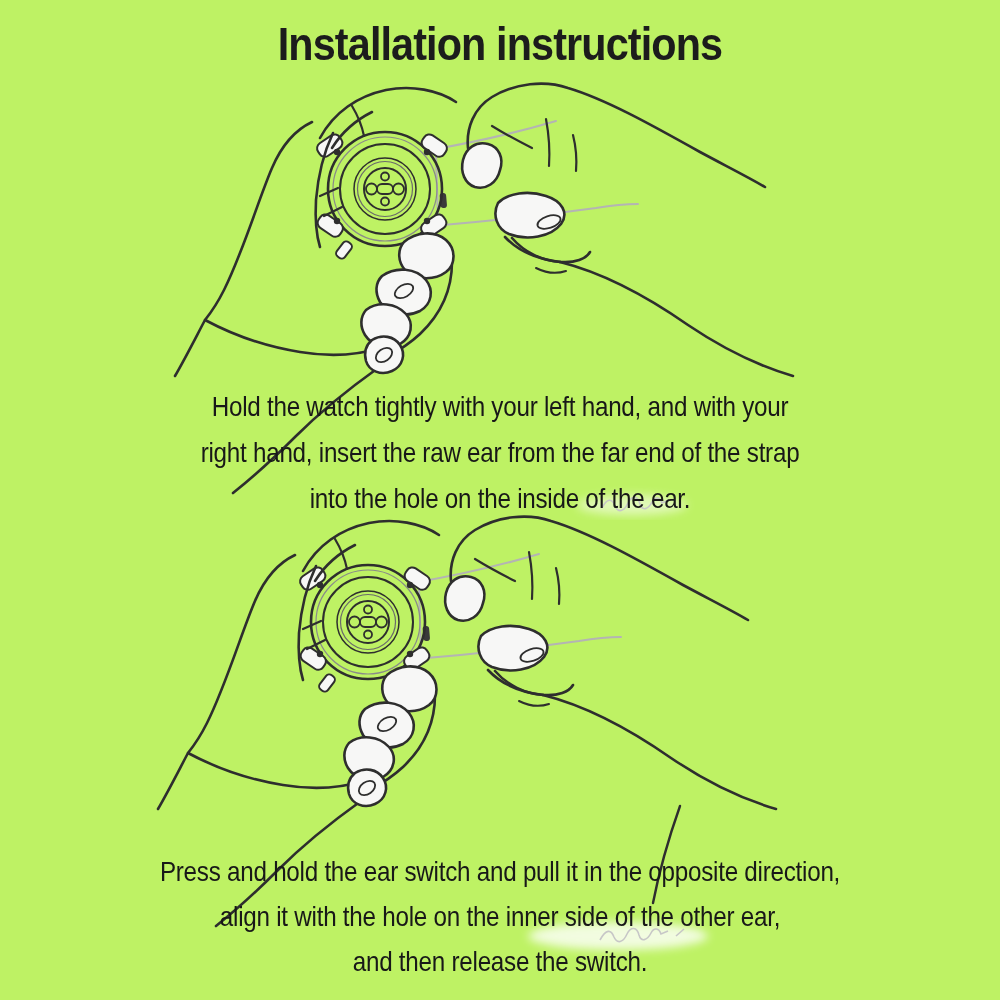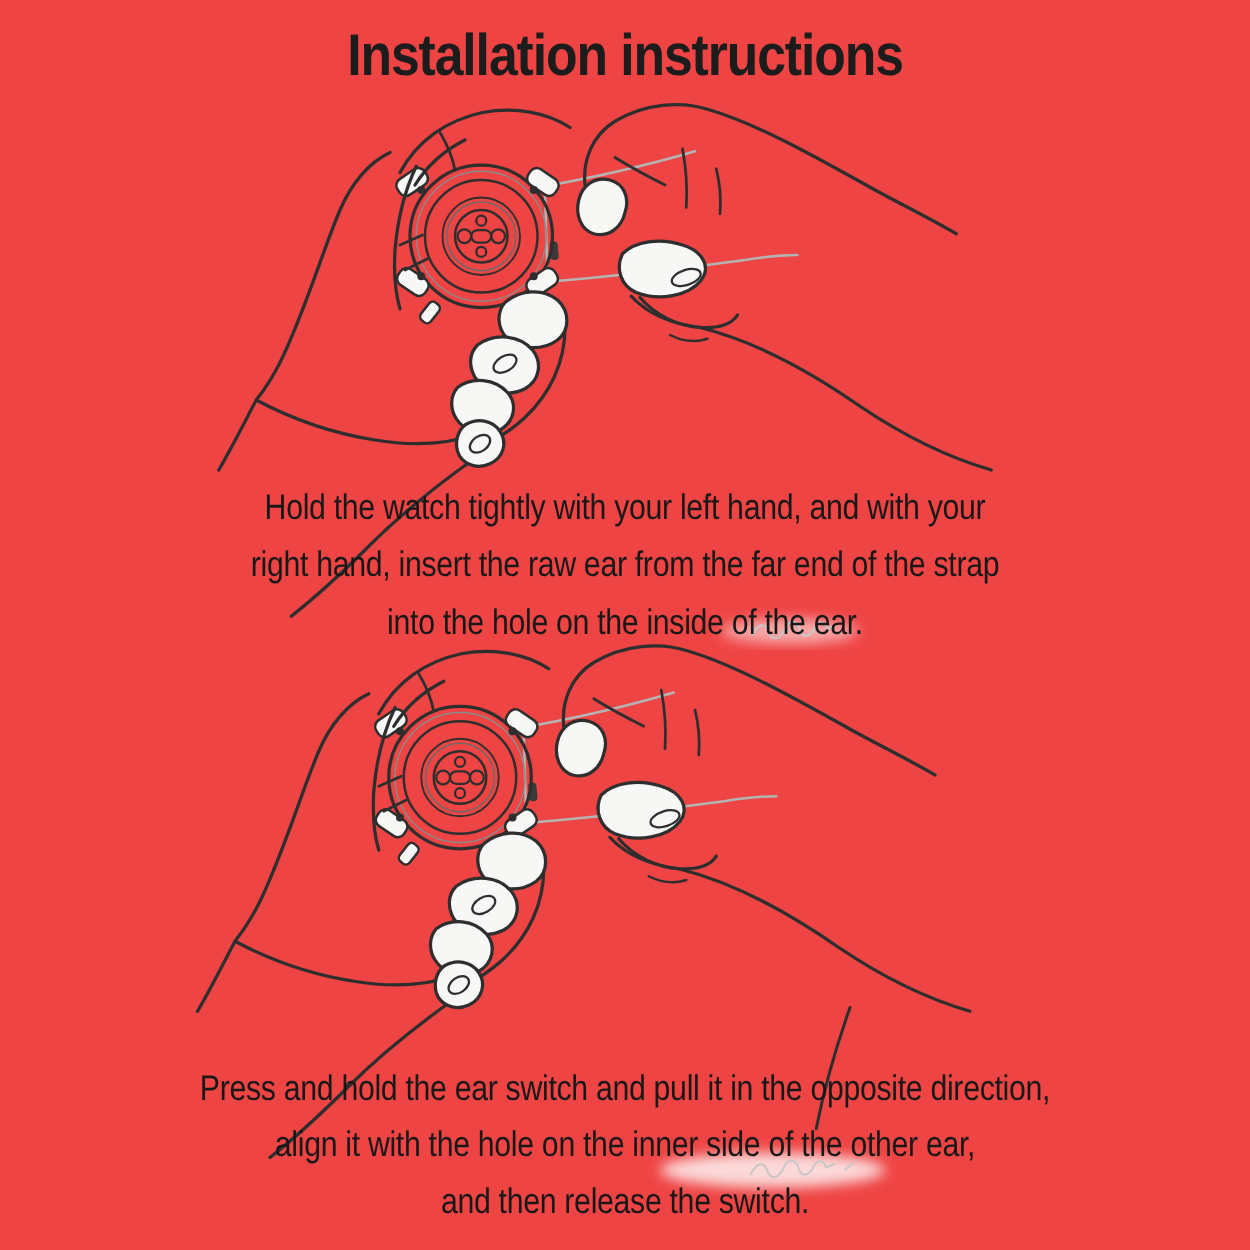--- a/index.html
+++ b/index.html
@@ -1,19 +1,19 @@
 <!DOCTYPE html>
 <html><head>
 <meta charset="utf-8">
 <style>
   html,body{margin:0;padding:0;}
   .page{
     position:relative;
     width:1000px;height:1000px;
-    background:#ef4444;
+    background:#bef264;
     overflow:hidden;
     font-family:"Liberation Sans","DejaVu Sans",sans-serif;
   }
   .title{
     position:absolute;top:16px;left:0;width:1000px;
     text-align:center;
     font-size:47px;font-weight:700;color:#1c1c1c;
     letter-spacing:-1px;
     transform:scaleX(.88);transform-origin:500px 50%;
     margin:0;white-space:nowrap;

